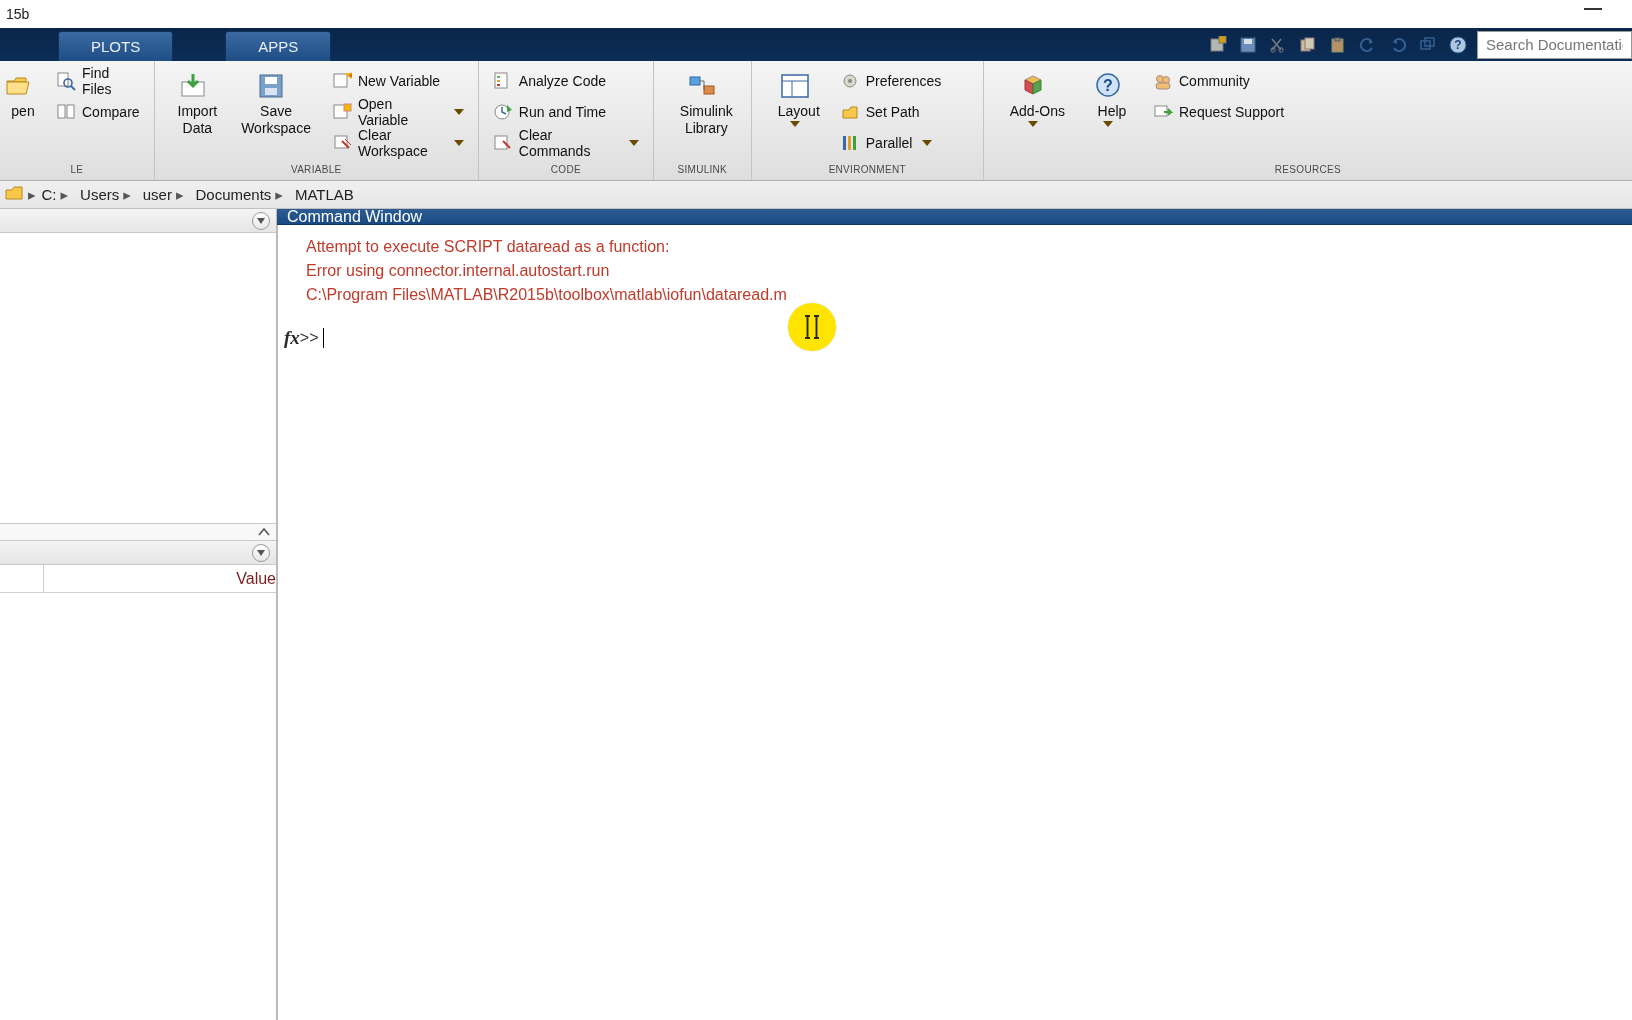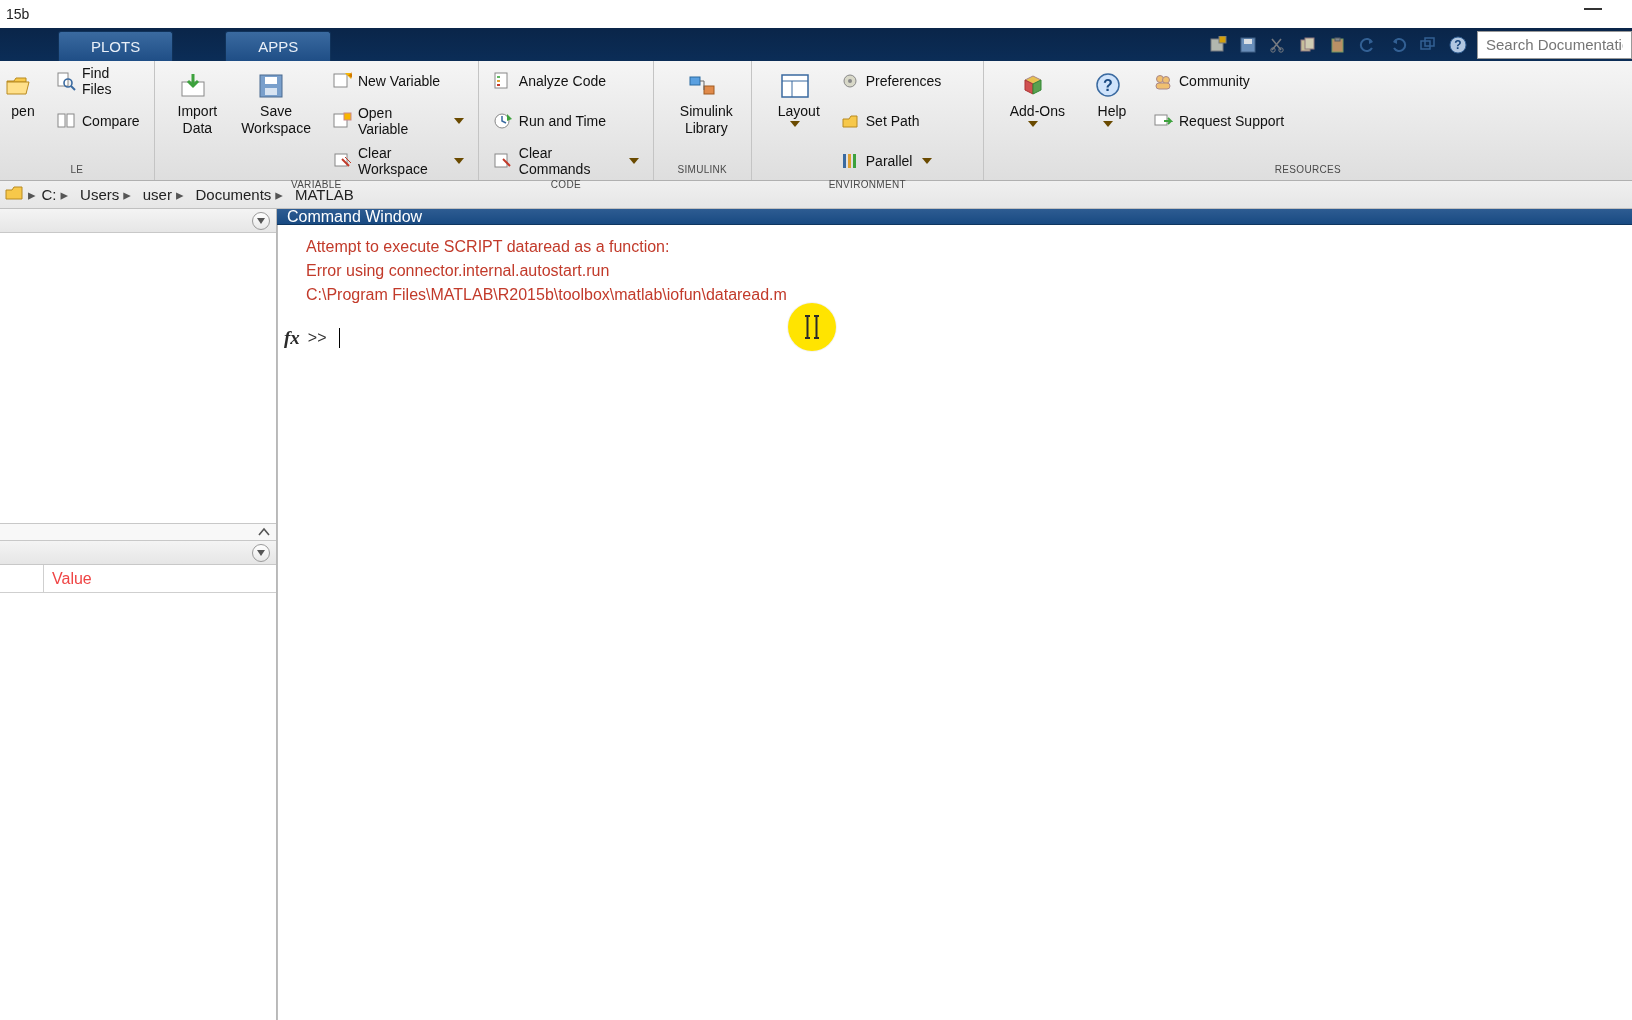--- a/index.html
+++ b/index.html
@@ -22,42 +22,42 @@
 .toolstrip .group .groupbody { flex: 1; display: flex; align-items: flex-start; padding: 6px 8px 0 8px; gap: 4px; }
 .toolstrip .group .grouplabel { height: 20px; line-height: 20px; text-align: center; font-size: 10px; color: #4a4a4a; letter-spacing: .3px; }
 
 .vbtn { display: flex; flex-direction: column; align-items: center; justify-content: flex-start; padding: 4px 10px 0 10px; min-width: 58px; cursor: pointer; font-size: 14px; color: #111; text-align: center; }
 .vbtn .ic { width: 34px; height: 30px; display: flex; align-items: center; justify-content: center; margin-bottom: 2px; }
 .vbtn .lbl { line-height: 17px; margin-left: 8px; }
 
 .hbtn { display: flex; align-items: center; height: 28px; padding: 0 6px; cursor: pointer; font-size: 14px; color: #111; gap: 6px; }
 .hbtn .ic { width: 20px; height: 20px; display: flex; align-items: center; justify-content: center; }
 .hbtn .dd { margin-left: 4px; }
-.vcol { display: flex; flex-direction: column; gap: 12px; }
+.vcol { display: flex; flex-direction: column; gap: 3px; }
 .dd svg, .dd-below svg { display:block; }
 
 .addrbar { height: 28px; background: linear-gradient(#f0f0f0,#e6e6e6); border-bottom: 1px solid #c0c0c0; display: flex; align-items: center; font-size: 15px; color: #222; padding-left: 4px; }
 .addrbar .seg { display: flex; align-items: center; gap: 4px; padding: 0 6px; cursor: pointer; }
 .addrbar .arrow { color: #555; }
 
 .mainrow { display: flex; height: calc(1020px - 28px - 33px - 120px - 28px); }
 .leftcol { width: 277px; display: flex; flex-direction: column; border-right: 1px solid #b8b8b8; }
 .panelhead { height: 24px; background: linear-gradient(#f4f4f4,#e6e6e6); border-bottom: 1px solid #c8c8c8; display:flex; align-items:center; justify-content:flex-end; padding: 0 6px; }
 .panel-currentfolder { flex: 0 0 290px; background:#fff; position:relative; overflow:hidden; }
 .panel-details { height:18px; border-top:1px solid #c8c8c8; border-bottom:1px solid #c8c8c8; background:#f8f8f8; display:flex; align-items:center; justify-content:flex-end; padding-right:6px; cursor:pointer;}
 .panel-workspace { flex:1; display:flex; flex-direction:column; background:#fff;}
 .ws-headerrow { height: 28px; border-bottom:1px solid #cfcfcf; display:flex; align-items:center; }
 .ws-headerrow .colspacer { width:44px; border-right:1px solid #cfcfcf; height:100%; }
-.ws-headerrow .colval { flex:1; font-size:16px; padding-left:8px; color:#ef4444; }
+.ws-headerrow .colval { flex:1; font-size:16px; padding-left:8px; color:#7f1d1d;text-align:right; }
 
 .cmdcol { flex: 1; display: flex; flex-direction: column; }
 .cmdtitle { height: 16px; background: linear-gradient(#2e5c92, #184a82); color: #fff; font-size: 16px; display: flex; align-items: center; padding: 0 10px; border-bottom: 1px solid #0f365f; }
 .cmdbody { flex: 1; background: #fff; border-left: 1px solid #bdbdbd; position: relative; font-family: "Courier New", monospace; font-size: 16px; color: #333; padding: 10px 12px 10px 28px; }
 .cmdbody .errline { color: #c23a2a; line-height: 24px; white-space: pre; }
-.cmdbody .promptline { margin-top: 20px; display:flex; align-items:center; gap:8px; }
+.cmdbody .promptline { margin-top: 20px; display:flex; align-items:center; }
 .cmdbody .fx { font-style: italic; font-family: Georgia, serif; font-size: 19px; font-weight: bold; color: #2a2a2a; margin-left:-22px; }
 .cmdbody .pr { color:#333; }
 .cmdbody .cursorbar { width: 1px; height: 20px; background:#000; display:inline-block; margin-left:4px;}
 
 .cursor-spot { position:absolute; width:48px; height:48px; border-radius:50%; background:#ffe400; display:flex; align-items:center; justify-content:center; box-shadow: 0 0 0 1px rgba(0,0,0,.05); }
 .cursor-spot svg { display:block; }
 
 .circledrop { width:18px; height:18px; border-radius:50%; border:1px solid #9a9a9a; background:linear-gradient(#fff,#e8e8e8); display:flex; align-items:center; justify-content:center; cursor:pointer; }
 .circledrop svg { display:block; }
 

